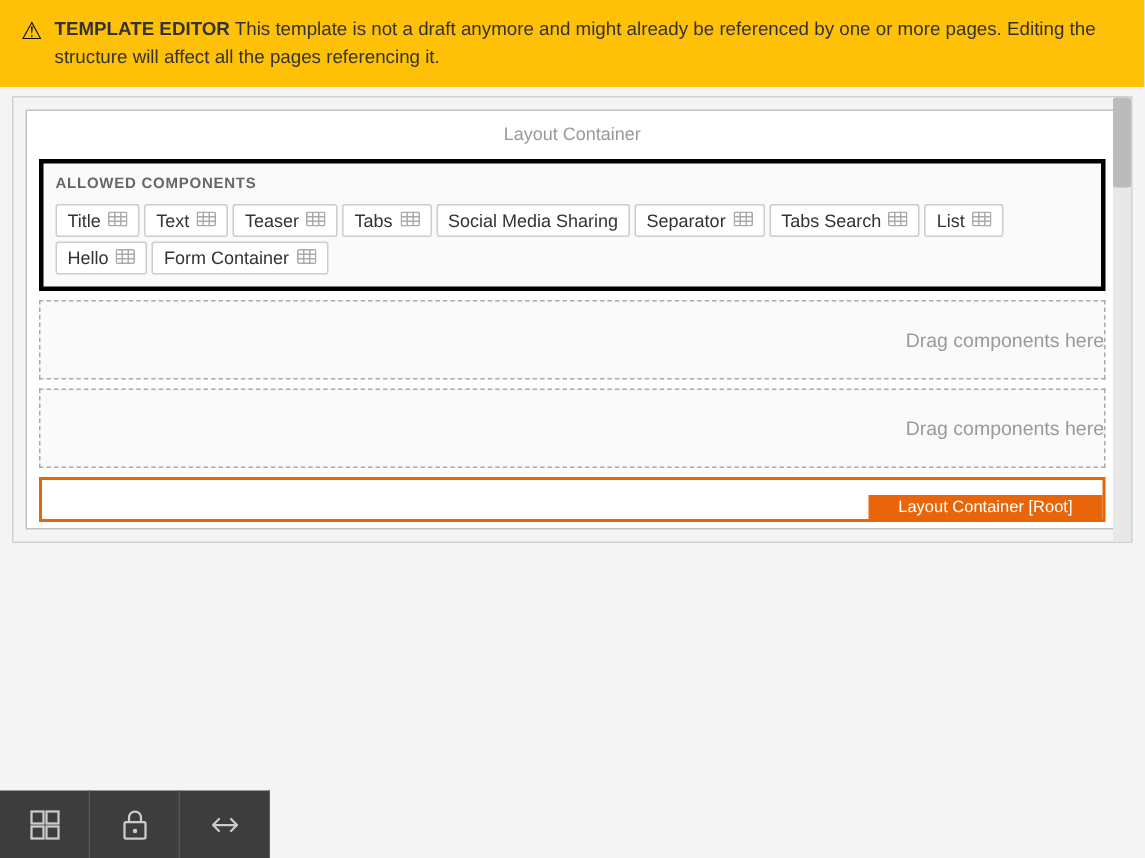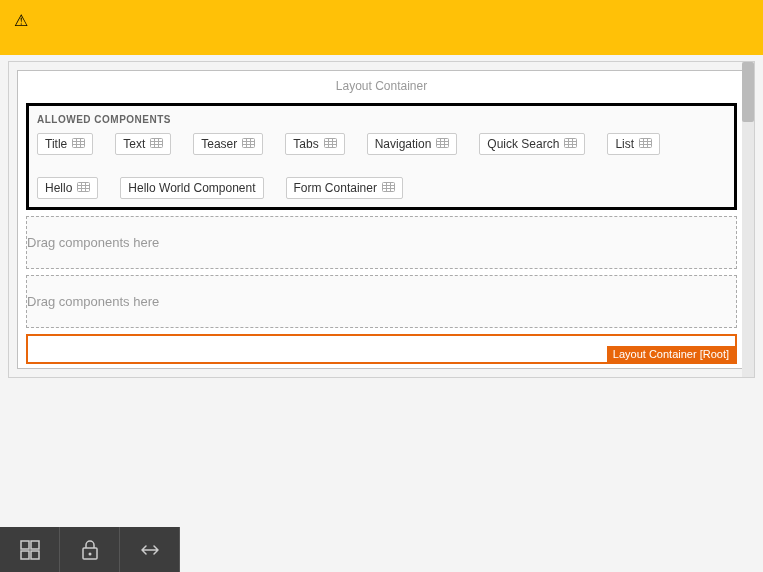--- a/index.html
+++ b/index.html
@@ -56,21 +56,21 @@
       font-weight: bold;
       color: #666;
       letter-spacing: 0.5px;
       margin-bottom: 8px;
       text-transform: uppercase;
     }
 
     .component-tags {
       display: flex;
       flex-wrap: wrap;
-      gap: 22px;
+      gap: 3px;
     }
 
     .component-tag {
       display: flex;
       align-items: center;
       border: 1px solid #ccc;
       background: #fff;
       padding: 3px 7px;
       font-size: 12px;
       color: #333;
@@ -95,36 +95,36 @@
       background: #bbb;
       position: absolute;
       top: 0;
       border-radius: 2px;
     }
 
     
     .drag-zone {
       border: 1px dashed #aaa;
       margin: 6px 8px;
-      text-align: left;
+      text-align: right;
       color: #999;
       font-size: 13px;
       padding: 18px 0;
       background: #fafafa;
     }
 
     
     .root-label {
       position: absolute;
       bottom: 0;
       right: 0;
       background: #e8650a;
       color: #fff;
       font-size: 11px;
-      padding: 2px 6px;
+      padding: 2px 20px;
     }
 
     
     .bottom-zone {
       border: 2px solid #e8650a;
       margin: 6px 8px 4px 8px;
       padding: 8px 0;
       position: relative;
       min-height: 30px;
     }
@@ -164,20 +164,24 @@
       margin: 8px;
       position: relative;
       background: #fff;
     }
   </style>
 </head>
 <body>
 
 <div class="warning-banner">
   <span class="warning-icon">⚠</span>
+  <div class="warning-text">
+    <strong>TEMPLATE EDITOR</strong>
+    <span>This template is not a draft anymore and might already be referenced by one or more pages. Editing the structure will affect all the pages referencing it.</span>
+  </div>
 </div>
 
 <div class="outer-border">
   <div class="inner-layout">
 
     <div class="layout-container-label">Layout Container</div>
 
     <div class="allowed-components">
       <div class="allowed-components-title">ALLOWED COMPONENTS</div>
       <div class="component-tags" id="component-tags-container">
@@ -216,31 +220,34 @@
             <span>Tabs</span>
             <span><svg width="13" height="10" viewBox="0 0 13 10" fill="none">
                 <rect x="0.5" y="0.5" width="12" height="9" rx="1" stroke="#aaa" stroke-width="1"></rect>
                 <line x1="0.5" y1="3.5" x2="12.5" y2="3.5" stroke="#aaa"></line>
                 <line x1="0.5" y1="6.5" x2="12.5" y2="6.5" stroke="#aaa"></line>
                 <line x1="4.5" y1="0.5" x2="4.5" y2="9.5" stroke="#aaa"></line>
                 <line x1="8.5" y1="0.5" x2="8.5" y2="9.5" stroke="#aaa"></line>
               </svg></span>
           </div>
           <div class="component-tag">
-            <span>Navigation</span>
-            <span><svg width="13" height="10" viewBox="0 0 13 10" fill="none">
-                <rect x="0.5" y="0.5" width="12" height="9" rx="1" stroke="#aaa" stroke-width="1"></rect>
-                <line x1="0.5" y1="3.5" x2="12.5" y2="3.5" stroke="#aaa"></line>
-                <line x1="0.5" y1="6.5" x2="12.5" y2="6.5" stroke="#aaa"></line>
-                <line x1="4.5" y1="0.5" x2="4.5" y2="9.5" stroke="#aaa"></line>
-                <line x1="8.5" y1="0.5" x2="8.5" y2="9.5" stroke="#aaa"></line>
-              </svg></span>
-          </div>
-          <div class="component-tag">
-            <span>Quick Search</span>
+            <span>Social Media Sharing</span>
+          </div>
+          <div class="component-tag">
+            <span>Separator</span>
+            <span><svg width="13" height="10" viewBox="0 0 13 10" fill="none">
+                <rect x="0.5" y="0.5" width="12" height="9" rx="1" stroke="#aaa" stroke-width="1"></rect>
+                <line x1="0.5" y1="3.5" x2="12.5" y2="3.5" stroke="#aaa"></line>
+                <line x1="0.5" y1="6.5" x2="12.5" y2="6.5" stroke="#aaa"></line>
+                <line x1="4.5" y1="0.5" x2="4.5" y2="9.5" stroke="#aaa"></line>
+                <line x1="8.5" y1="0.5" x2="8.5" y2="9.5" stroke="#aaa"></line>
+              </svg></span>
+          </div>
+          <div class="component-tag">
+            <span>Tabs Search</span>
             <span><svg width="13" height="10" viewBox="0 0 13 10" fill="none">
                 <rect x="0.5" y="0.5" width="12" height="9" rx="1" stroke="#aaa" stroke-width="1"></rect>
                 <line x1="0.5" y1="3.5" x2="12.5" y2="3.5" stroke="#aaa"></line>
                 <line x1="0.5" y1="6.5" x2="12.5" y2="6.5" stroke="#aaa"></line>
                 <line x1="4.5" y1="0.5" x2="4.5" y2="9.5" stroke="#aaa"></line>
                 <line x1="8.5" y1="0.5" x2="8.5" y2="9.5" stroke="#aaa"></line>
               </svg></span>
           </div>
           <div class="component-tag">
             <span>List</span>
@@ -254,23 +261,20 @@
           </div>
           <div class="component-tag">
             <span>Hello</span>
             <span><svg width="13" height="10" viewBox="0 0 13 10" fill="none">
                 <rect x="0.5" y="0.5" width="12" height="9" rx="1" stroke="#aaa" stroke-width="1"></rect>
                 <line x1="0.5" y1="3.5" x2="12.5" y2="3.5" stroke="#aaa"></line>
                 <line x1="0.5" y1="6.5" x2="12.5" y2="6.5" stroke="#aaa"></line>
                 <line x1="4.5" y1="0.5" x2="4.5" y2="9.5" stroke="#aaa"></line>
                 <line x1="8.5" y1="0.5" x2="8.5" y2="9.5" stroke="#aaa"></line>
               </svg></span>
-          </div>
-          <div class="component-tag">
-            <span>Hello World Component</span>
           </div>
           <div class="component-tag">
             <span>Form Container</span>
             <span><svg width="13" height="10" viewBox="0 0 13 10" fill="none">
                 <rect x="0.5" y="0.5" width="12" height="9" rx="1" stroke="#aaa" stroke-width="1"></rect>
                 <line x1="0.5" y1="3.5" x2="12.5" y2="3.5" stroke="#aaa"></line>
                 <line x1="0.5" y1="6.5" x2="12.5" y2="6.5" stroke="#aaa"></line>
                 <line x1="4.5" y1="0.5" x2="4.5" y2="9.5" stroke="#aaa"></line>
                 <line x1="8.5" y1="0.5" x2="8.5" y2="9.5" stroke="#aaa"></line>
               </svg></span>

